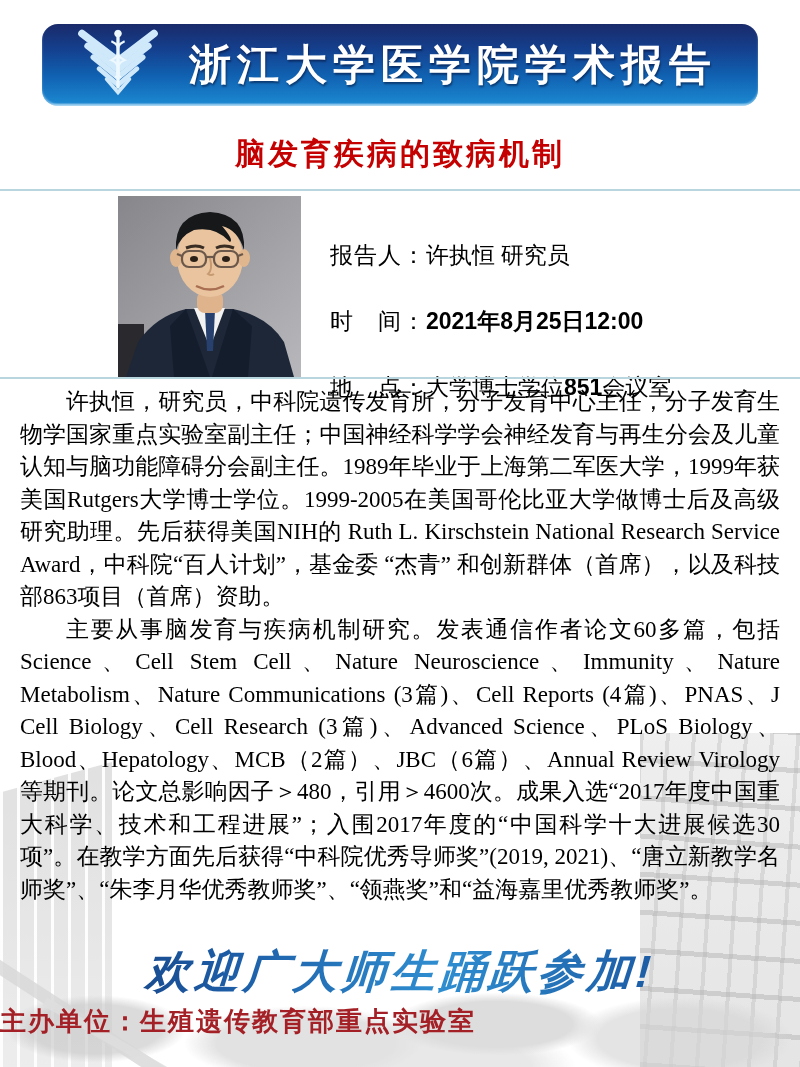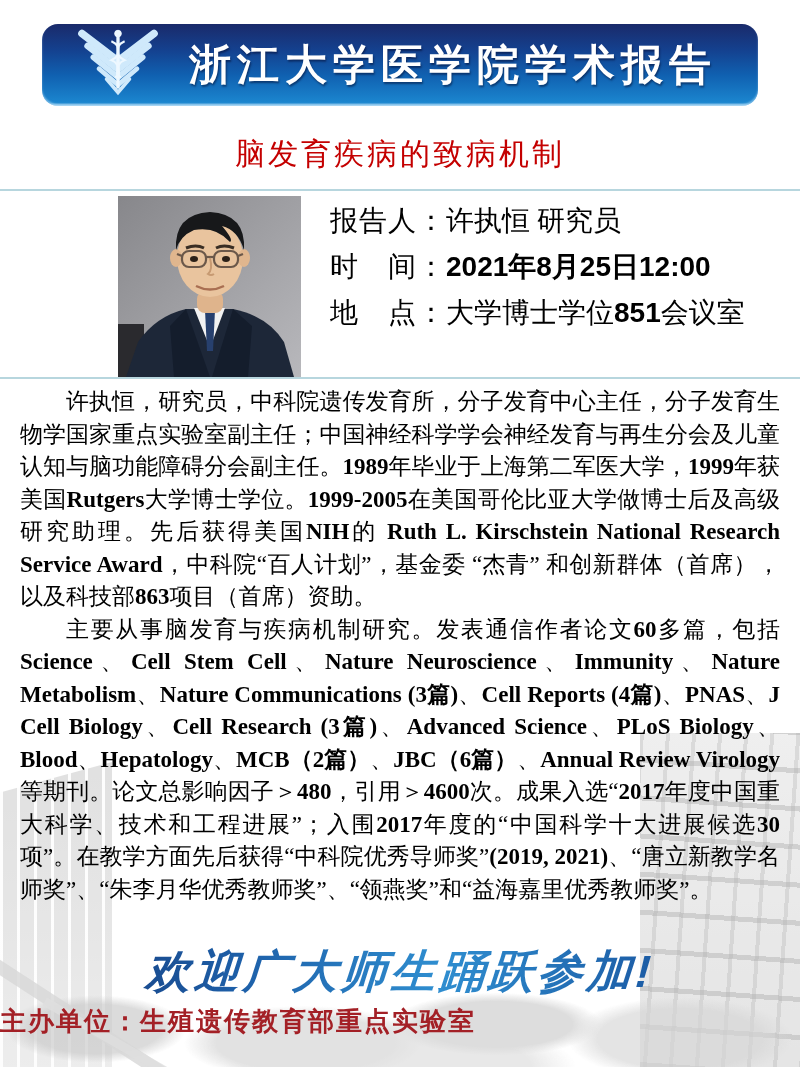--- a/index.html
+++ b/index.html
@@ -36,35 +36,35 @@
   .banner{position:absolute;left:42px;top:24px;width:716px;height:82px;border-radius:16px;
     background:linear-gradient(180deg,#1a2a6a 0%,#14418f 32%,#1060b0 62%,#1b86cf 96%,#9fd0ee 100%);
     display:flex;align-items:center;justify-content:center;gap:20px;
     box-shadow:inset 0 -2px 2px rgba(190,225,250,.55);}
   .banner-title{color:#ffffff;font-size:42px;font-weight:bold;letter-spacing:6px;
     font-family:"Liberation Sans","DejaVu Sans",sans-serif;
     text-shadow:1px 2px 2px rgba(0,0,30,.45);}
 
   
   .lecture-title{position:absolute;top:134px;left:0;width:800px;text-align:center;
-    font-size:30px;font-weight:normal;color:#c40000;letter-spacing:3px;}
+    font-size:30px;font-weight:bold;color:#c40000;letter-spacing:3px;}
   .sep{position:absolute;left:0;width:800px;height:2px;background:#b7d6de;}
   .sep1{top:189px;} .sep2{top:377px;}
 
   
   .photo{position:absolute;left:118px;top:196px;width:183px;height:181px;overflow:hidden;}
   .info{position:absolute;left:330px;top:206px;width:450px;}
-  .info-row{font-size:28px;line-height:30px;margin-bottom:16px;white-space:nowrap;}
+  .info-row{font-size:23px;line-height:30px;margin-bottom:16px;white-space:nowrap;margin-top:35px;}
   .info-row .label{letter-spacing:1px;}
   .info .b{font-weight:bold;font-family:"Liberation Sans","DejaVu Sans",sans-serif;}
 
   
   .bio{position:absolute;top:386px;left:20px;width:760px;}
   .bio p{margin:0;font-size:23px;line-height:32.5px;text-align:justify;text-indent:2em;}
-  .bio .b{font-weight:bold;}
+  .bio .b{font-weight:normal;}
 
   
   .welcome{position:absolute;top:942px;left:0;width:800px;text-align:center;
     font-size:45px;font-weight:900;font-style:italic;letter-spacing:4px;
     font-family:"Liberation Sans","DejaVu Sans",sans-serif;
     background:linear-gradient(90deg,#14316f 0%,#1d5fa8 30%,#2f8ed0 55%,#1d5fa8 80%,#16386f 100%);
     -webkit-background-clip:text;background-clip:text;color:transparent;
     transform:skewX(-4deg);}
   .organizer{position:absolute;top:1004px;left:0;width:800px;
     font-size:26px;font-weight:bold;color:#a32026;letter-spacing:2px;}

